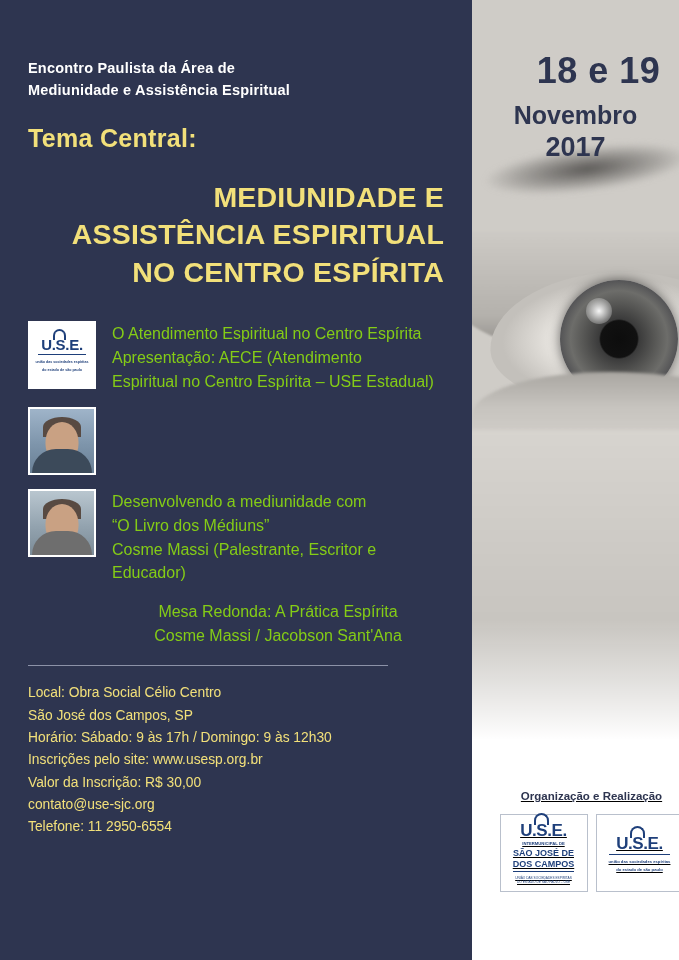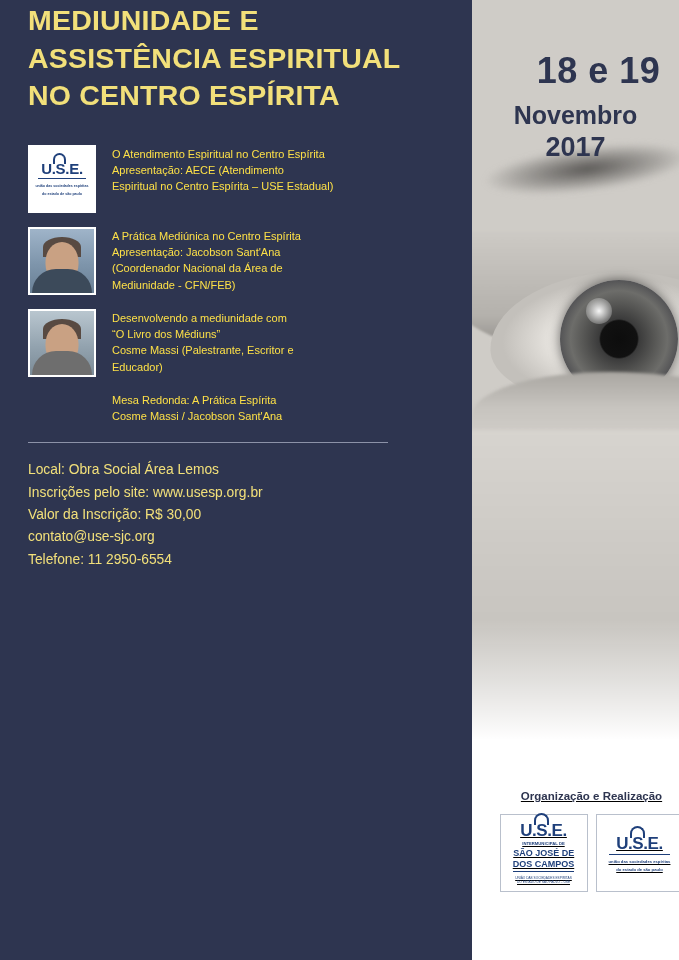--- a/index.html
+++ b/index.html
@@ -130,52 +130,53 @@
     letter-spacing: .2px;
   }
   .tema {
     margin-top: 22px;
     font-size: 25px;
     font-weight: bold;
     color: #f2e07a;
     letter-spacing: .3px;
   }
   .headline {
-    margin-top: 2px;
+    margin-top: 26px;
     font-size: 28.5px;
     font-weight: bold;
     color: #f2e07a;
     line-height: 1.32;
     letter-spacing: .2px;
+    text-align: right;
   }
 
   
   .sessions { margin-top: 30px; }
   .session {
     display: flex;
     align-items: flex-start;
     margin-bottom: 14px;
   }
   .thumb {
     width: 68px; height: 68px;
     flex: 0 0 68px;
     margin-right: 16px;
     border: 2px solid #ffffff;
     background: #ffffff;
     overflow: hidden;
     position: relative;
   }
   .session-text {
-    font-size: 11px;
+    font-size: 16px;
     line-height: 1.48;
-    color: #fde047;
+    color: #84cc16;
     padding-top: 1px;
   }
   .session-text .t-title { display: block; }
-  .indent { padding-left: 84px; margin-top: 9px; }
+  .indent { padding-left: 84px; margin-top: 9px; text-align: center; }
 
   
   .use-logo-mini {
     width: 100%; height: 100%;
     background: #ffffff;
     display: flex; flex-direction: column;
     align-items: center; justify-content: center;
     padding: 3px 2px;
   }
   .use-mark {
@@ -264,21 +265,21 @@
     width: 15px; height: 12px;
     border: 2.4px solid #1e3f7a; border-bottom: none;
     border-radius: 8px 8px 0 0;
   }
   .logo-small {
     font-size: 4.2px; color: #1e3f7a; font-weight: bold;
     line-height: 1.4; text-align: center; margin-top: 2px;
   }
   .logo-mid {
     font-size: 9px; color: #1e3f7a; font-weight: bold;
-    line-height: 1.15; text-align: right; margin-top: 1px;
+    line-height: 1.15; text-align: center; margin-top: 1px;
   }
   .logo-rule { width: 76%; height: 1px; background: #1e3f7a; margin: 2px 0 2px; }
   .logo-tiny {
     font-size: 3.2px; color: #1e3f7a; line-height: 1.35;
     text-align: center; margin-top: 2px;
   }
 </style>
 </head>
 <body>
 
@@ -298,21 +299,24 @@
   </div>
 
   <div class="date-block">
     <div class="date-line1">18 e 19</div>
     <div class="date-line2">Novembro</div>
     <div class="date-line3">2017</div>
   </div>
 
   <div class="left">
 
-
+    <div class="kicker" style="white-space:pre-line">Encontro Paulista da Área de
+Mediunidade e Assistência Espiritual</div>
+
+    <div class="tema">Tema Central:</div>
 
     <div class="headline" style="white-space:pre-line">MEDIUNIDADE E
 ASSISTÊNCIA ESPIRITUAL
 NO CENTRO ESPÍRITA</div>
 
     <div class="sessions">
 
       <div class="session">
         <div class="thumb">
           <div class="use-logo-mini">
@@ -330,26 +334,20 @@
       </div>
 
       <div class="session">
         <div class="thumb">
           <div class="portrait p1">
             <div class="hair"></div>
             <div class="face"></div>
             <div class="body"></div>
           </div>
         </div>
-        <div class="session-text">
-          <span class="t-title">A Prática Mediúnica no Centro Espírita</span>
-          <span style="white-space:pre-line">Apresentação: Jacobson Sant'Ana
-(Coordenador Nacional da Área de
-Mediunidade - CFN/FEB)</span>
-        </div>
       </div>
 
       <div class="session">
         <div class="thumb">
           <div class="portrait p2">
             <div class="hair"></div>
             <div class="face"></div>
             <div class="body body2"></div>
           </div>
         </div>
@@ -366,21 +364,23 @@
           <span class="t-title">Mesa Redonda: A Prática Espírita</span>
           <span>Cosme Massi / Jacobson Sant'Ana</span>
         </div>
       </div>
 
     </div>
 
     <div class="divider"></div>
 
     <div class="info">
-      <div>Local: Obra Social Área Lemos</div>
+      <div>Local: Obra Social Célio Centro</div>
+      <div>São José dos Campos, SP</div>
+      <div>Horário: Sábado: 9 às 17h / Domingo: 9 às 12h30</div>
       <div>Inscrições pelo site:  www.usesp.org.br</div>
       <div>Valor da Inscrição: R$ 30,00</div>
       <div>contato@use-sjc.org</div>
       <div>Telefone: 11 2950-6554</div>
     </div>
 
   </div>
 
   <div class="org">
     <div class="org-title">Organização e Realização</div>

